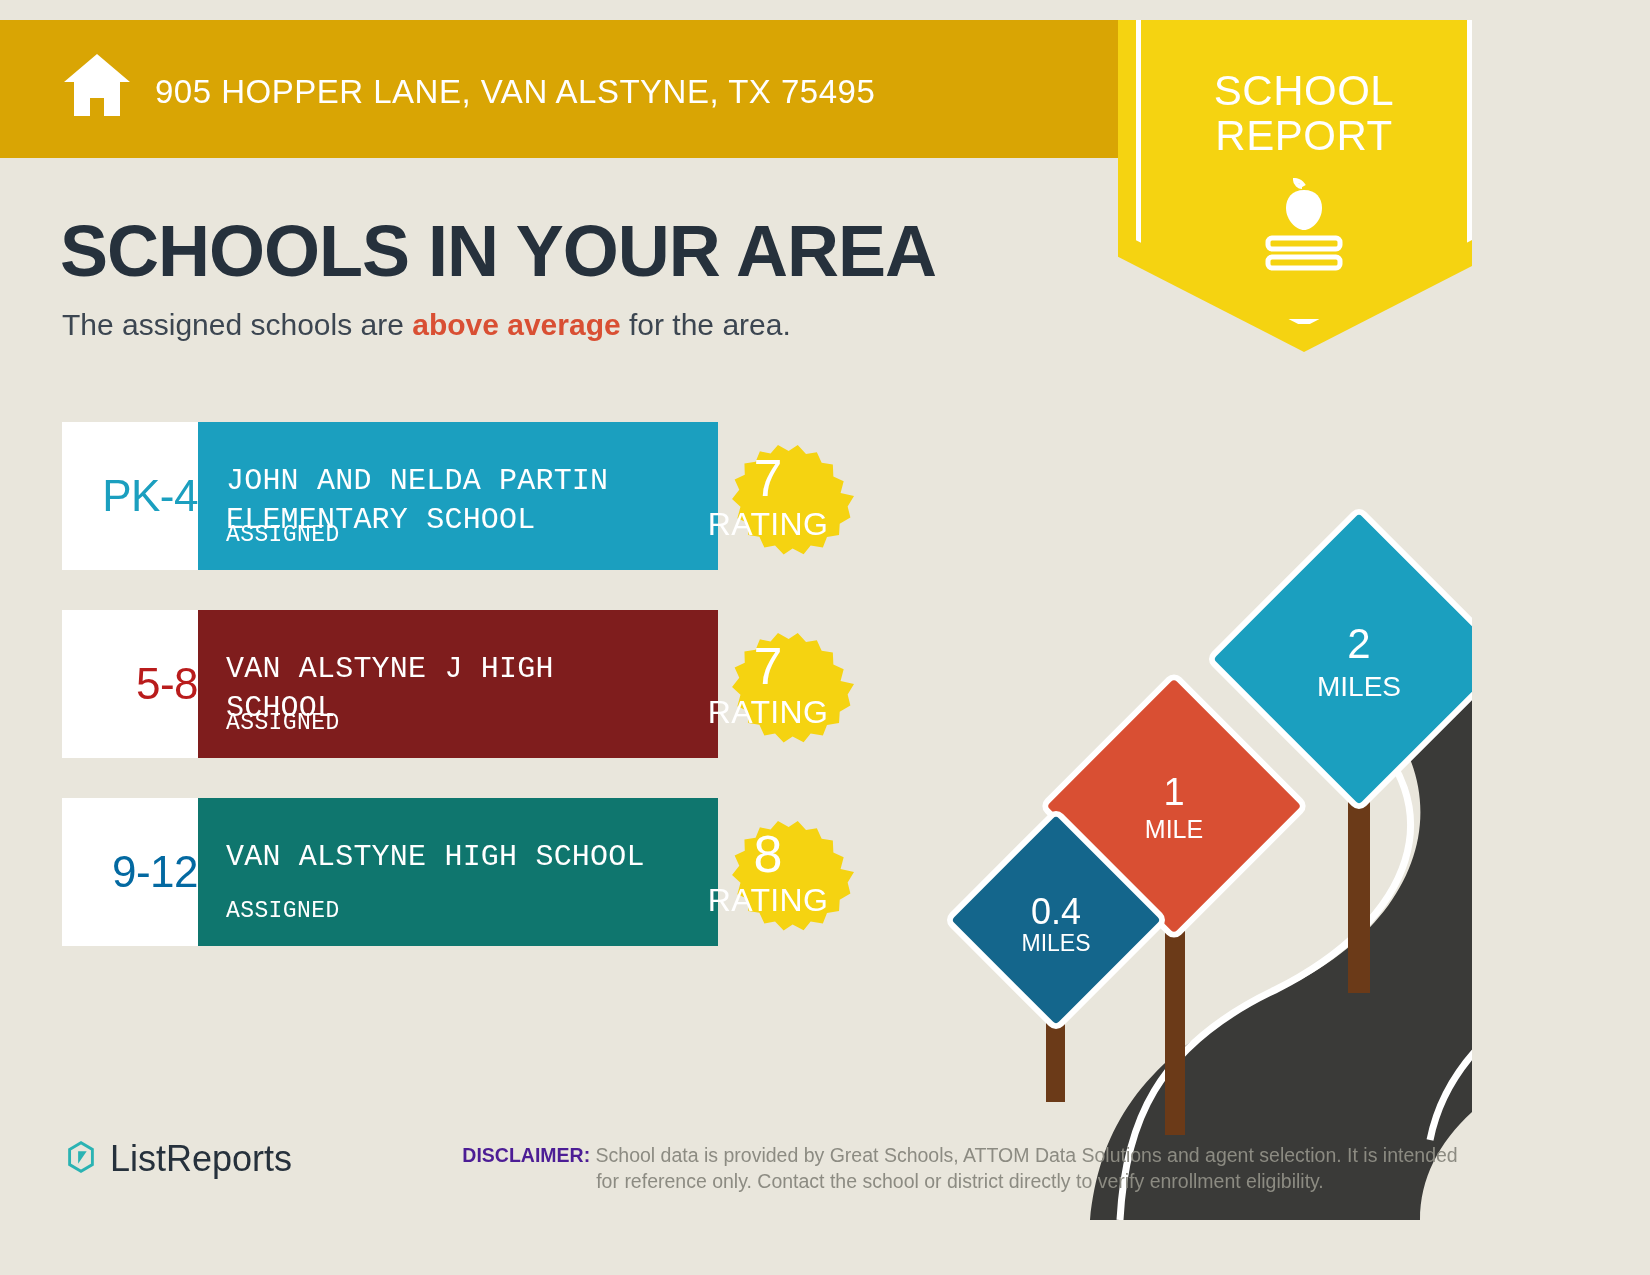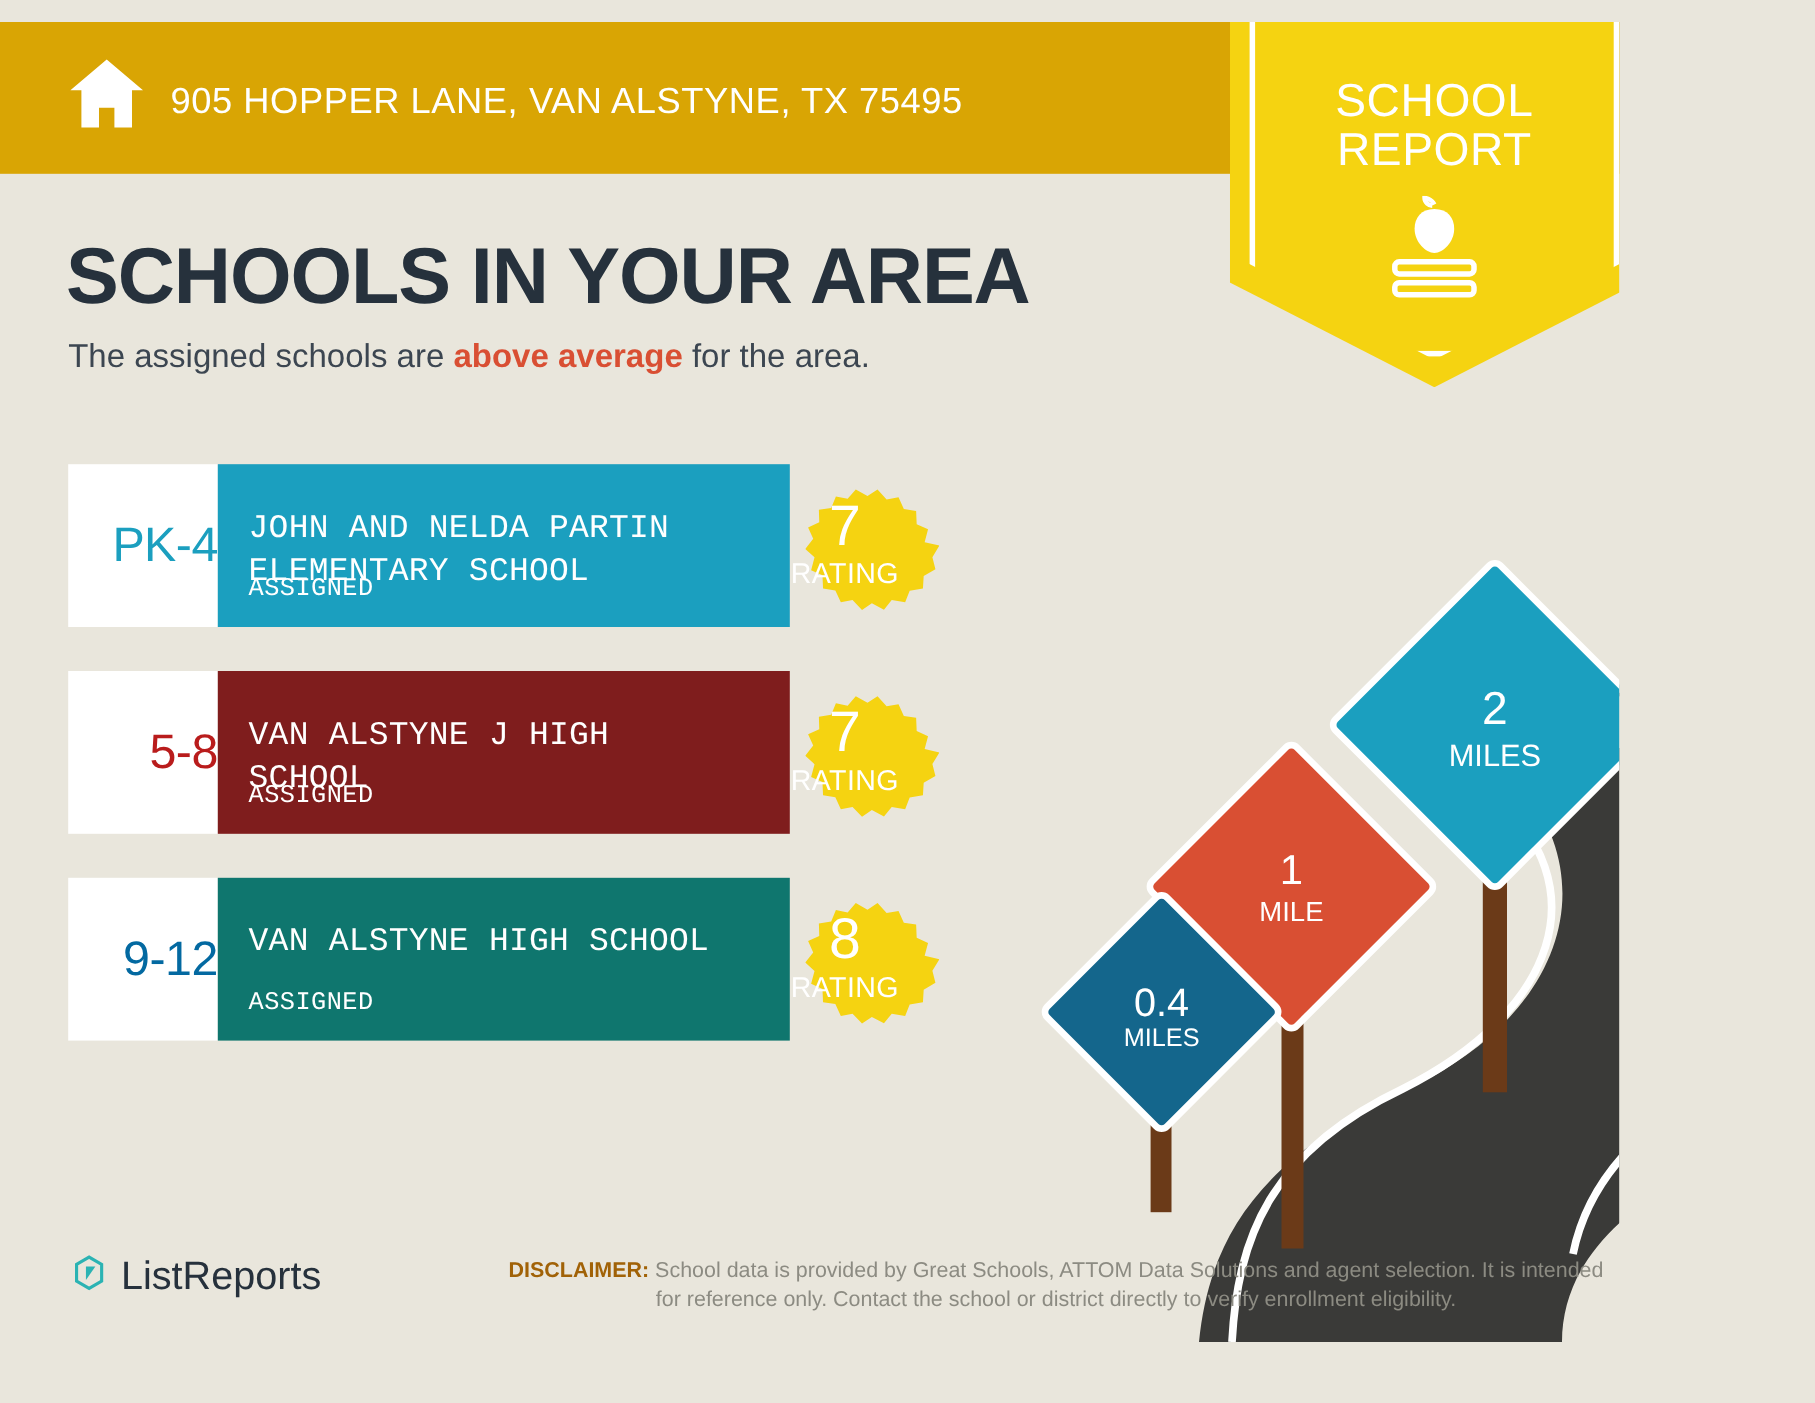--- a/index.html
+++ b/index.html
@@ -140,21 +140,21 @@
   }
   .burst-num {
     position: absolute; left: 0; top: 42px;
     width: 100%;
     font-size: 52px;
     line-height: 52px;
   }
   .burst-label {
     position: absolute; left: 0; top: 96px;
     width: 100%;
-    font-size: 26px;
+    font-size: 32px;
     letter-spacing: 0.3px;
   }
 
   
   .road-wrap {
     position: absolute; left: 950px; top: 500px;
     width: 700px; height: 700px;
   }
   .sign-post {
     position: absolute;
@@ -186,21 +186,21 @@
     font-size: 36px; color: #26313c;
   }
   .disclaimer {
     position: absolute; left: 455px; top: 1122px;
     width: 1010px;
     font-size: 19.5px;
     line-height: 26px;
     color: #8c8b82;
     text-align: center;
   }
-  .disclaimer b { color: #a16207; }
+  .disclaimer b { color: #4c1d95; }
 </style>
 </head>
 <body>
 
 <div class="page">
 
   <div class="header-bar"></div>
   <span class="home-icon">
     <svg viewBox="0 0 78 72" width="78" height="72">
       <path d="M39 4 L6 32 L16 32 L16 66 L32 66 L32 48 L46 48 L46 66 L62 66 L62 32 L72 32 Z" fill="#ffffff"></path>

